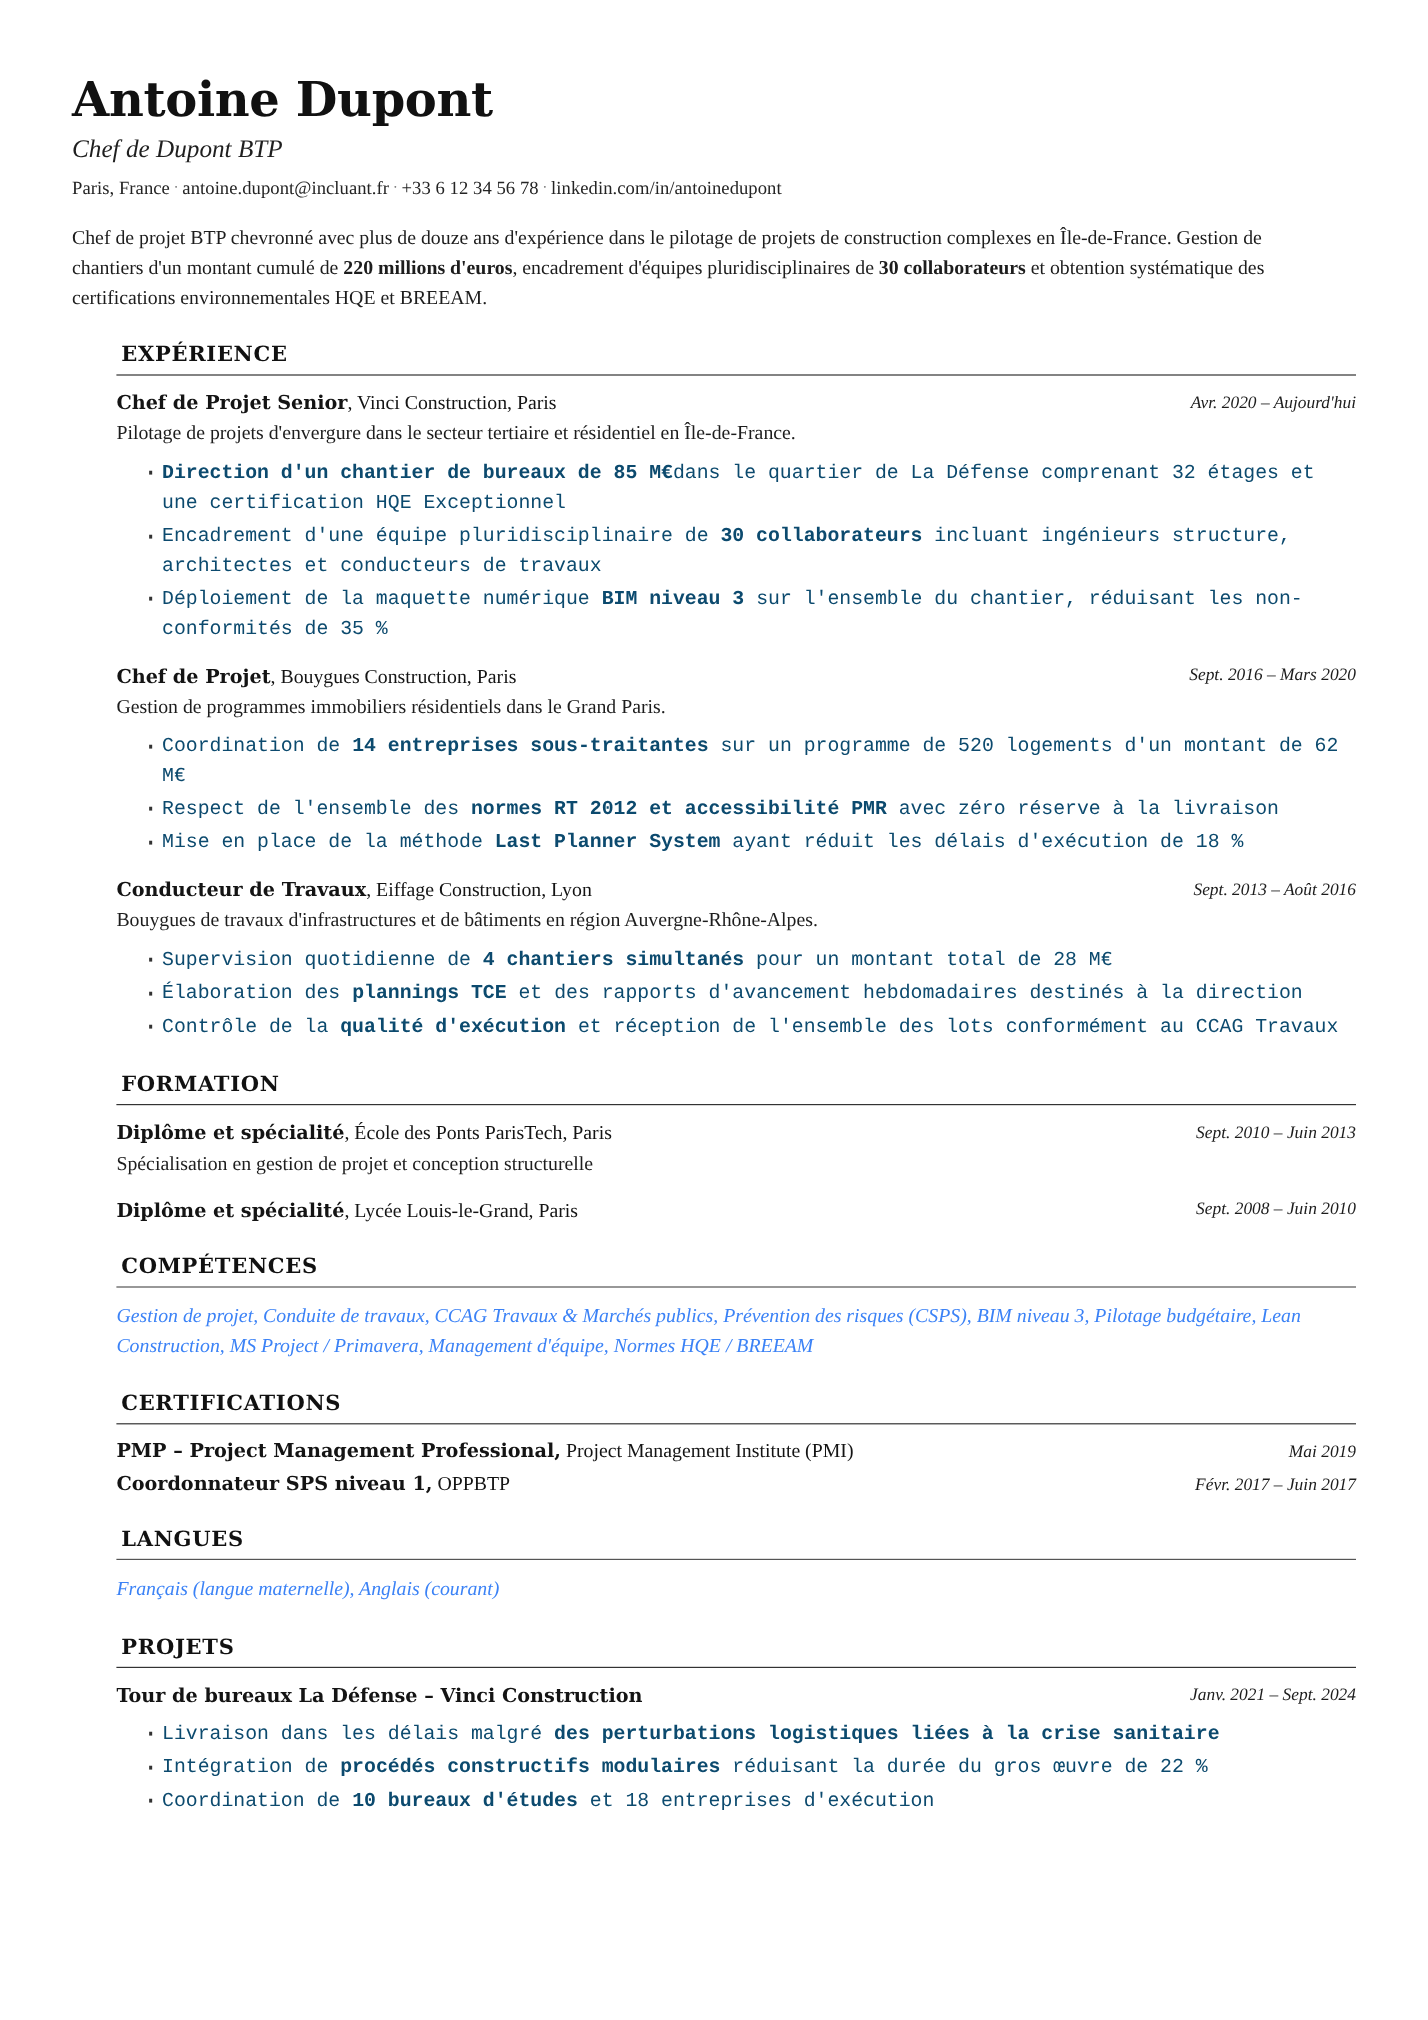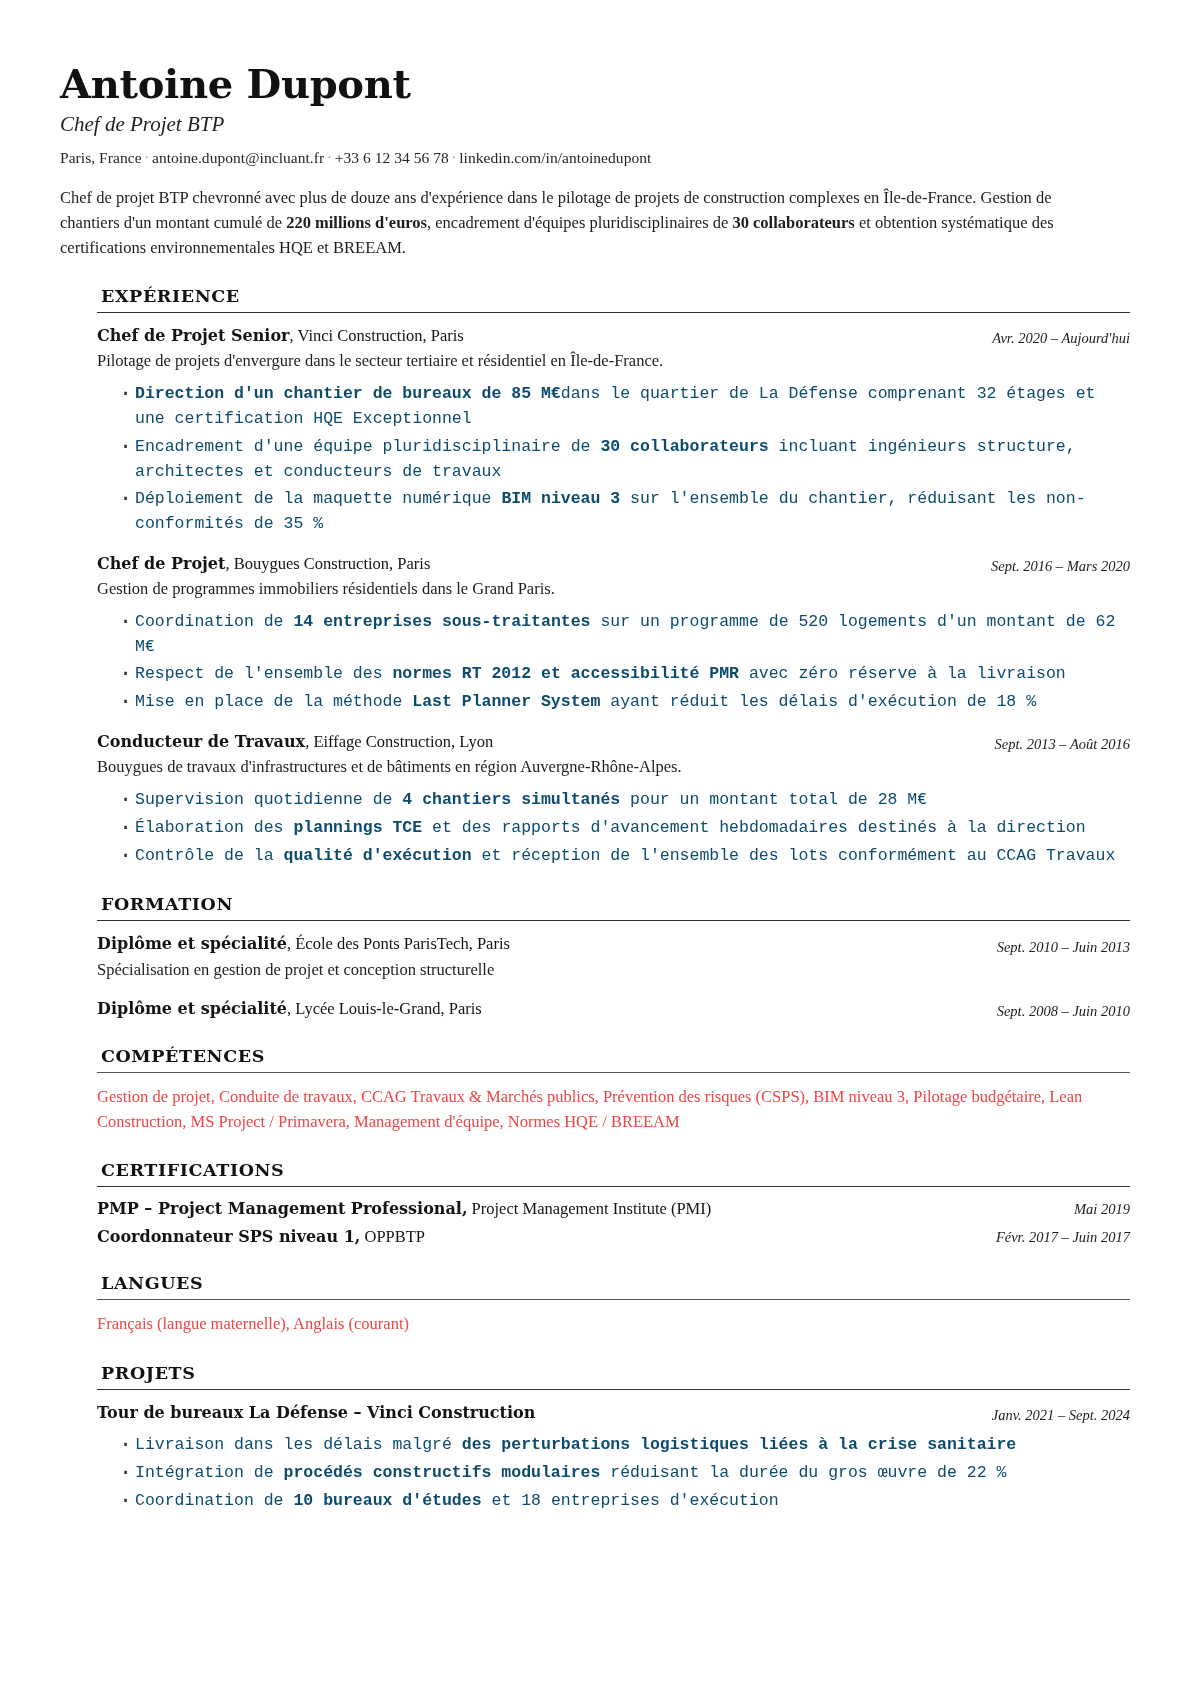--- a/index.html
+++ b/index.html
@@ -86,21 +86,21 @@
   }
   .rule.thin {
     border-top: 1.1px solid #555;
   }
 
   
   .entry { margin: 0 0 16px 0; }
   .entry:last-child { margin-bottom: 0; }
   .entry-head {
     display: flex;
-    align-items: flex-end;
+    align-items: center;
     justify-content: space-between;
     gap: 18px;
   }
   .entry-title {
     font-size: 16.5px;
     color: #141414;
     line-height: 1.35;
     flex: 1 1 auto;
   }
   .entry-title .role {
@@ -144,21 +144,22 @@
     top: -2px;
     font-size: 22px;
     line-height: 1.4;
     color: #333;
   }
   ul.bullets li b { font-weight: 700; }
 
   .plain-block {
     font-size: 16.5px;
     line-height: 1.5;
-    color: #ef4444;
+    color: #3b82f6;
+    font-style: italic;
   }
   .cert-row {
     display: flex;
     align-items: baseline;
     justify-content: space-between;
     margin-bottom: 8px;
   }
   .cert-row:last-child { margin-bottom: 0; }
   .cert-name { font-size: 16.5px; color: #141414; }
   .cert-name .b {
@@ -167,21 +168,21 @@
     font-size: 16px;
   }
 </style>
 </head>
 <body>
 
 <div class="page">
 
   <div>
     <h1 class="name">Antoine Dupont</h1>
-    <div class="headline">Chef de Projet BTP</div>
+    <div class="headline">Chef de Dupont BTP</div>
     <div class="contact">
       <span>Paris, France</span><span class="sep">·</span><span>antoine.dupont@incluant.fr</span><span class="sep">·</span><span>+33 6 12 34 56 78</span><span class="sep">·</span><span>linkedin.com/in/antoinedupont</span>
     </div>
     <p class="summary"><span>Chef de projet BTP chevronné avec plus de douze ans d'expérience dans le pilotage de projets de construction complexes en Île-de-France. Gestion de chantiers d'un montant cumulé de </span><b>220 millions d'euros</b><span>, encadrement d'équipes pluridisciplinaires de </span><b>30 collaborateurs</b><span> et obtention systématique des certifications environnementales HQE et BREEAM.</span></p>
   </div>
 
   <div class="section">
     <div class="section-title">EXPÉRIENCE</div>
     <hr class="rule">
 

